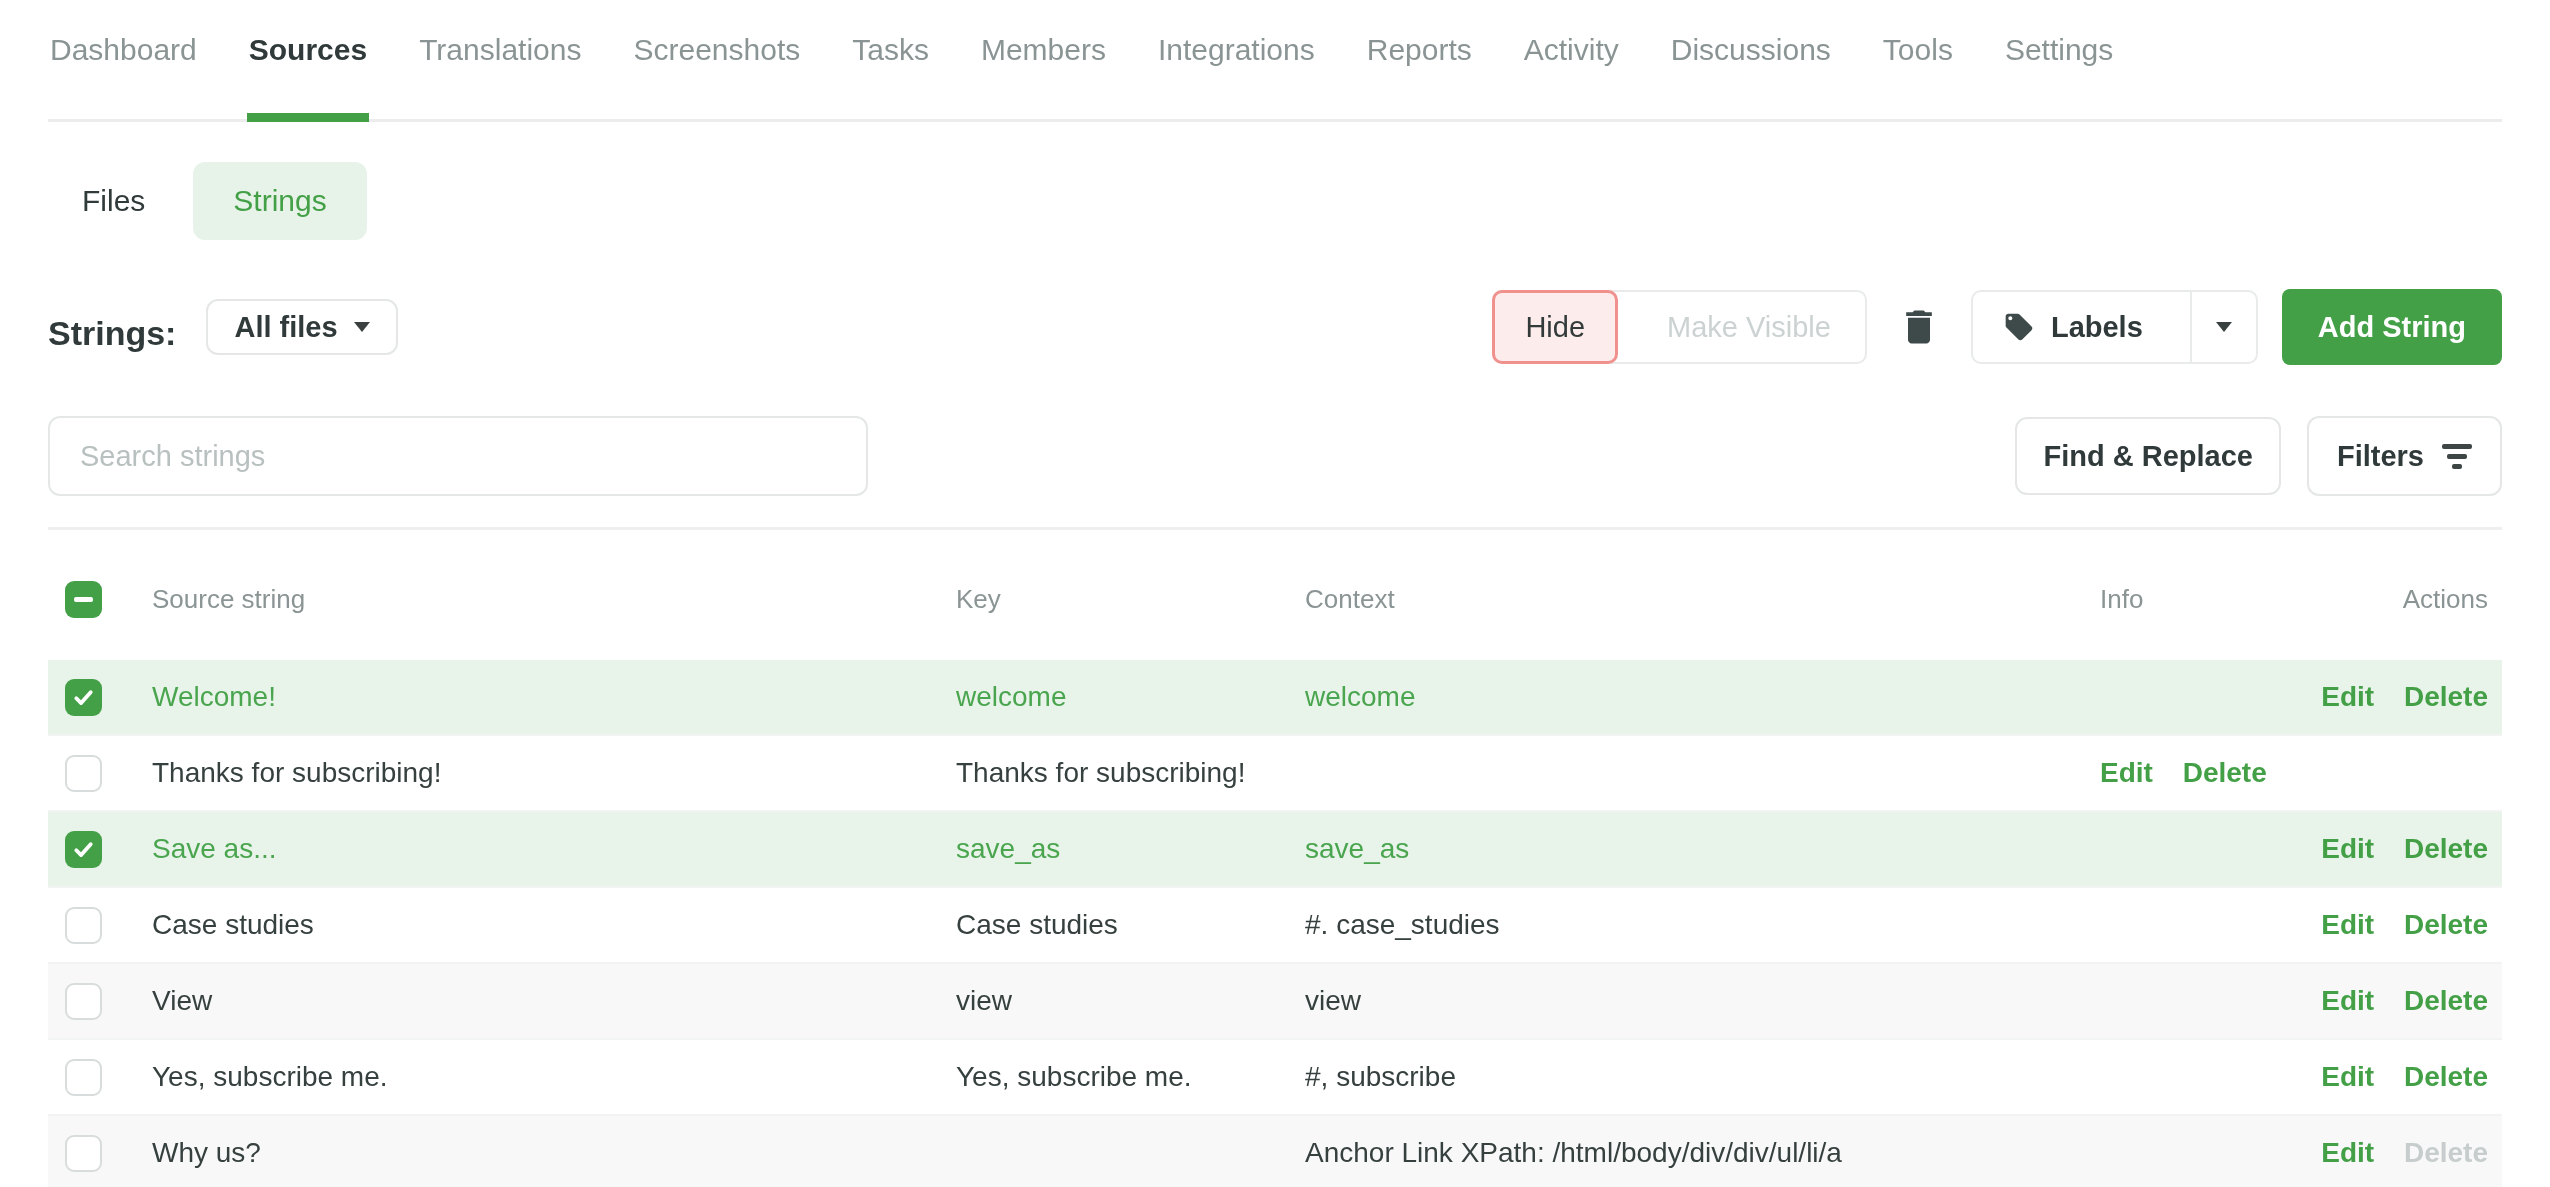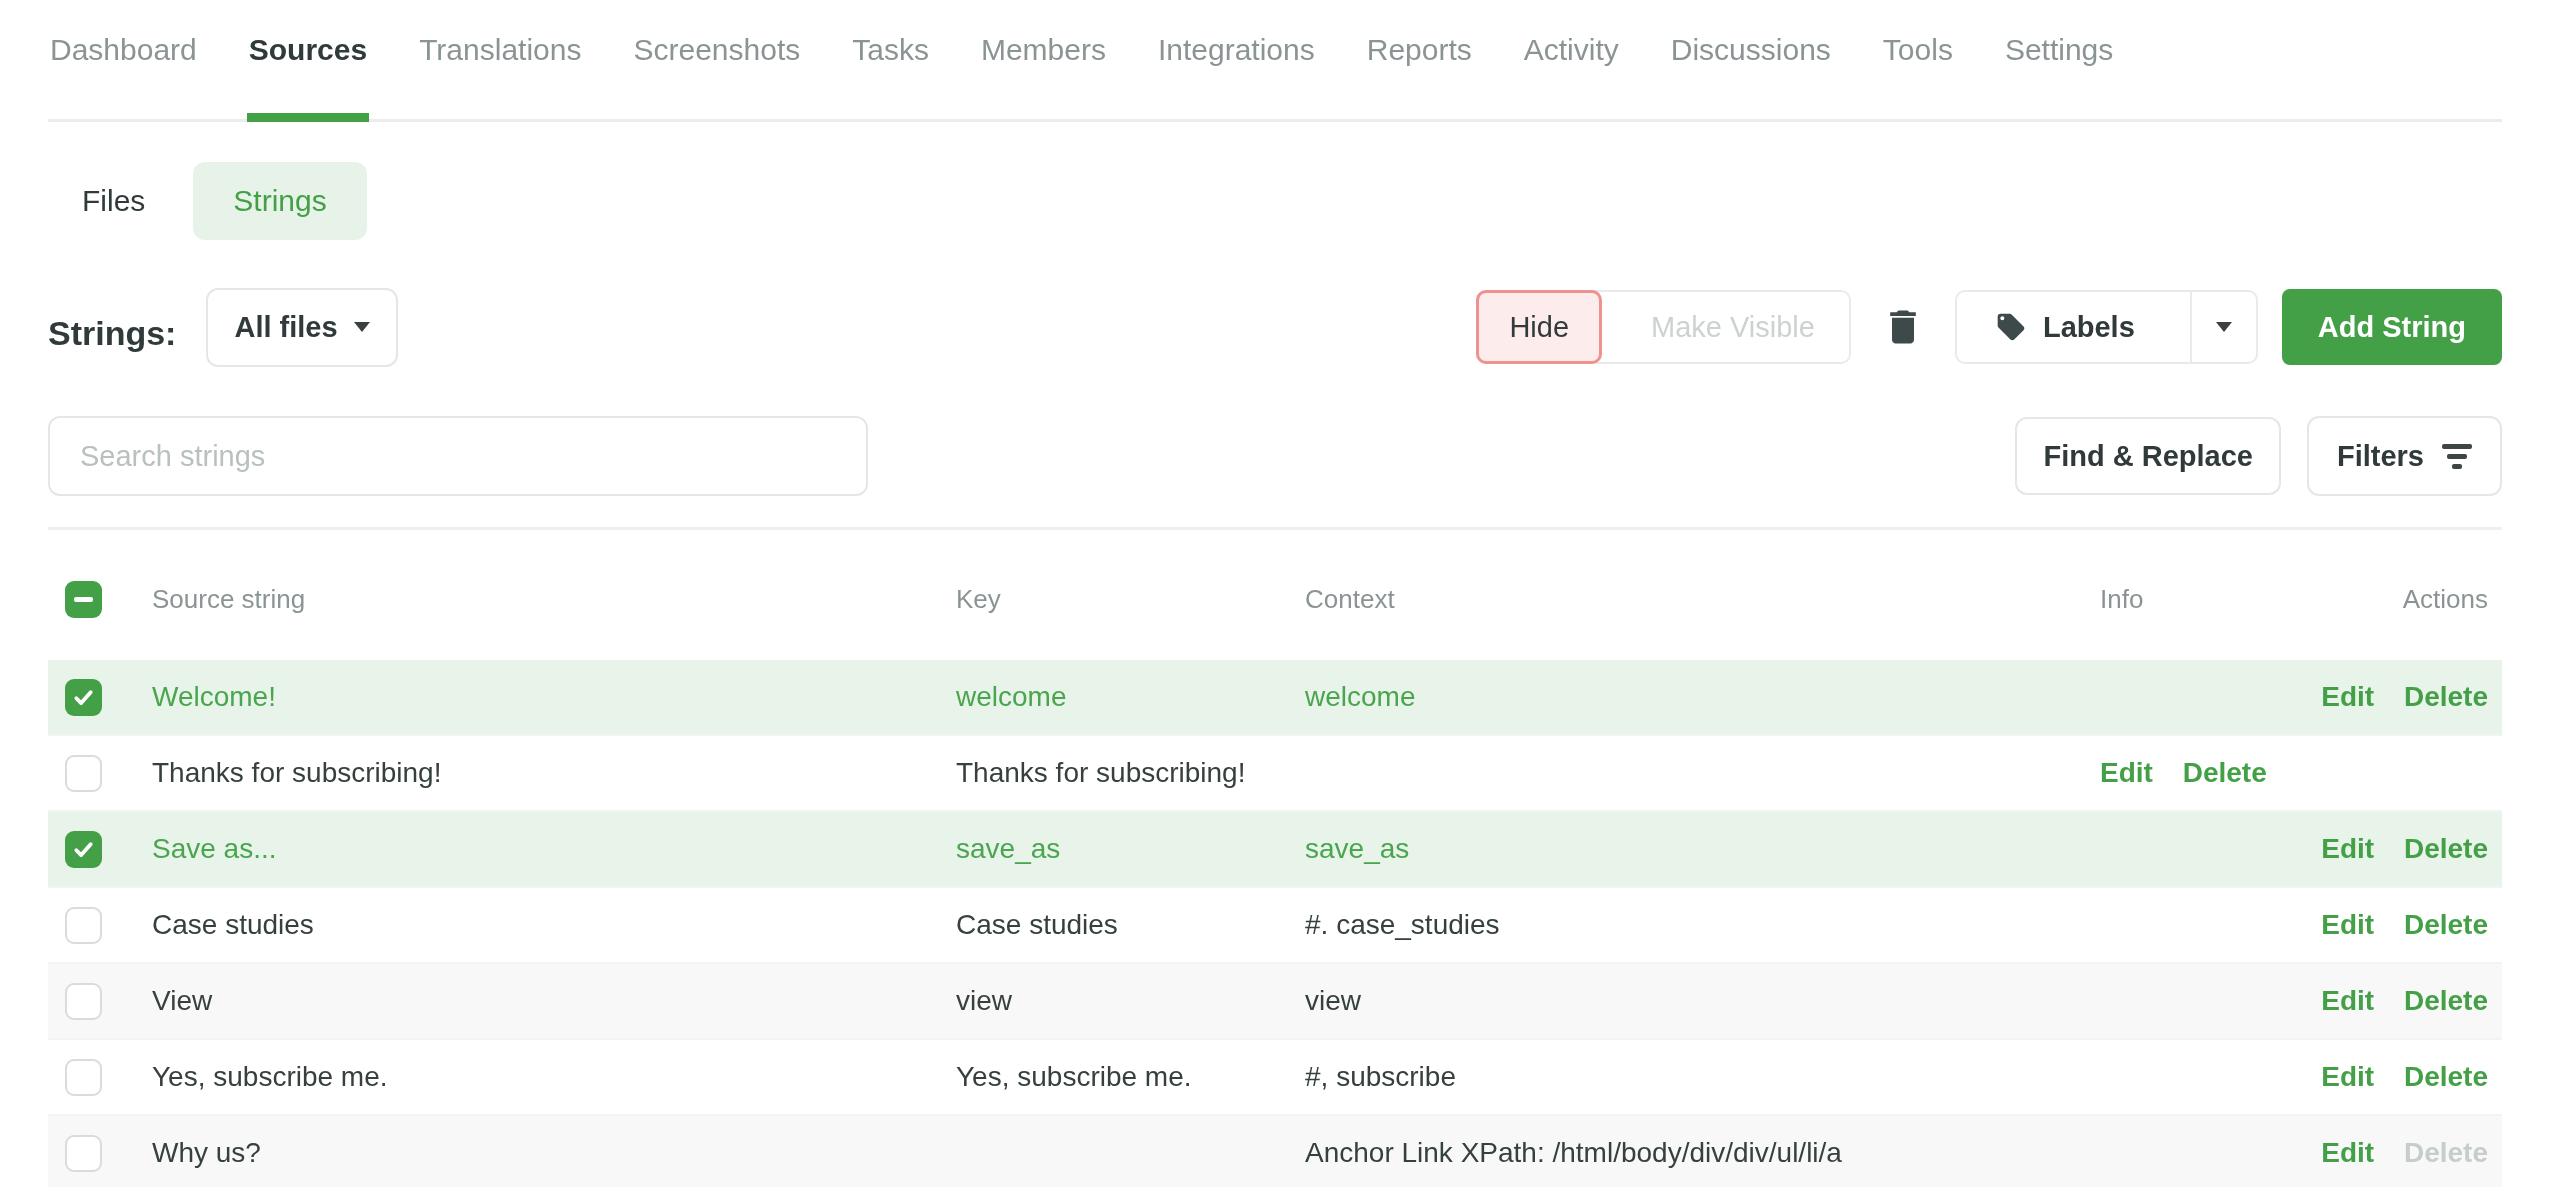--- a/index.html
+++ b/index.html
@@ -32,33 +32,33 @@
   .tab-strings { color:#43a047; background:#e7f3e8; margin-left:14px; padding:24px 40px; }
 
   
   .toolbar { display:flex; align-items:center; margin-top:48px; height:78px; }
   .page-title { font-size:34px; font-weight:bold; color:#313a3a;margin-top:13px; }
   .btn {
     display:flex; align-items:center; background:#fff; cursor:pointer;
     border:2px solid #e5e7e7; border-radius:10px; font-size:29px; color:#313a3a;
     font-weight:bold; box-sizing:border-box;
   }
-  .select-files { margin-left:30px; height:79px; padding:0 26px; gap:16px; border-radius:12px; }
+  .select-files { margin-left:30px; height:56px; padding:0 26px; gap:16px; border-radius:12px; }
   .caret { width:0; height:0; border-left:9px solid transparent; border-right:9px solid transparent; border-top:11px solid #39403f; }
 
   .toolbar-right { margin-left:auto; display:flex; align-items:center; gap:24px; }
   .btn-group { display:flex; align-items:stretch; border:2px solid #e9ebeb; border-radius:10px; height:74px; background:#fff; box-sizing:border-box;gap:17px; }
   .seg { display:flex; align-items:center; font-size:29px; cursor:pointer; }
   .seg-hide {
     margin:-2px; padding:0 30px; background:#fdecec; border:3px solid #f0918e;
     border-radius:10px; color:#333a3a; font-weight:normal; position:relative; z-index:1;
   }
   .seg-visible { padding:0 34px; color:#ccd2d2; }
   .icon-btn { border:none; background:none; padding:0 6px; cursor:pointer; display:flex; align-items:center; }
-  .labels-group .seg-labels { padding:0 38px; gap:16px; font-weight:bold; font-size:29px; color:#313a3a;border-radius:13px; }
+  .labels-group .seg-labels { padding:0 30px; gap:16px; font-weight:bold; font-size:29px; color:#313a3a;border-radius:13px; }
   .labels-group .seg-caret { width:64px; justify-content:center; border-left:2px solid #e9ebeb; }
   .btn-add {
     height:76px; padding:0 36px; background:#43a047; border:none; border-radius:8px;
     color:#ffffff; font-size:29px; font-weight:bold; display:flex; align-items:center; cursor:pointer;
   }
 
   
   .search-row { display:flex; align-items:center; margin-top:50px; height:80px; }
   .search-input {
     width:820px; height:80px; box-sizing:border-box; border:2px solid #e5e7e7;

